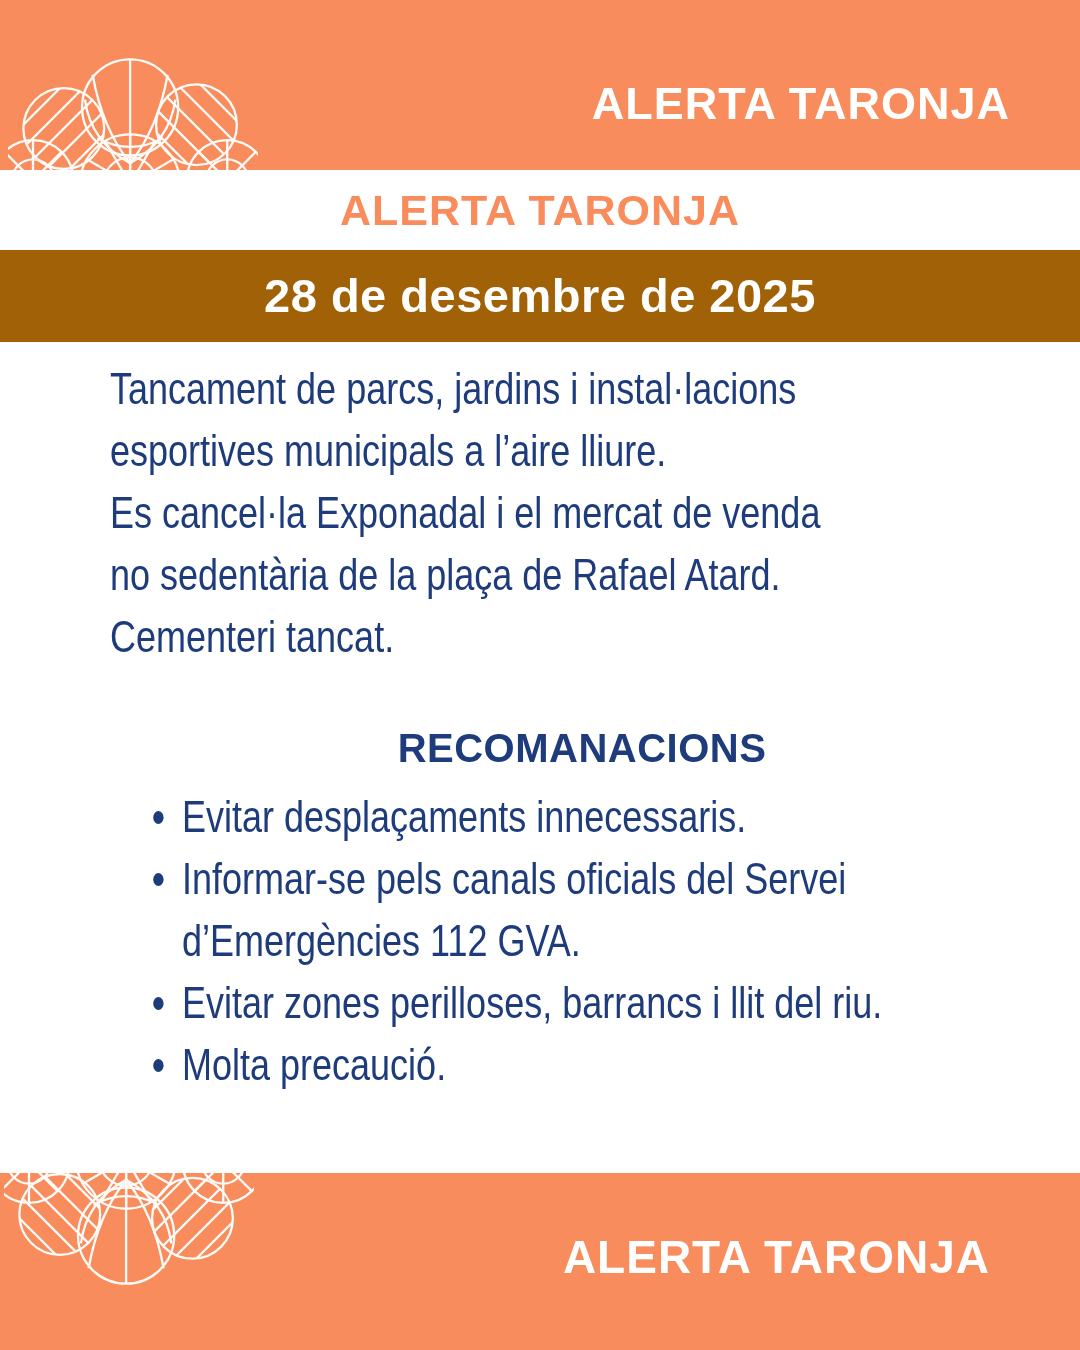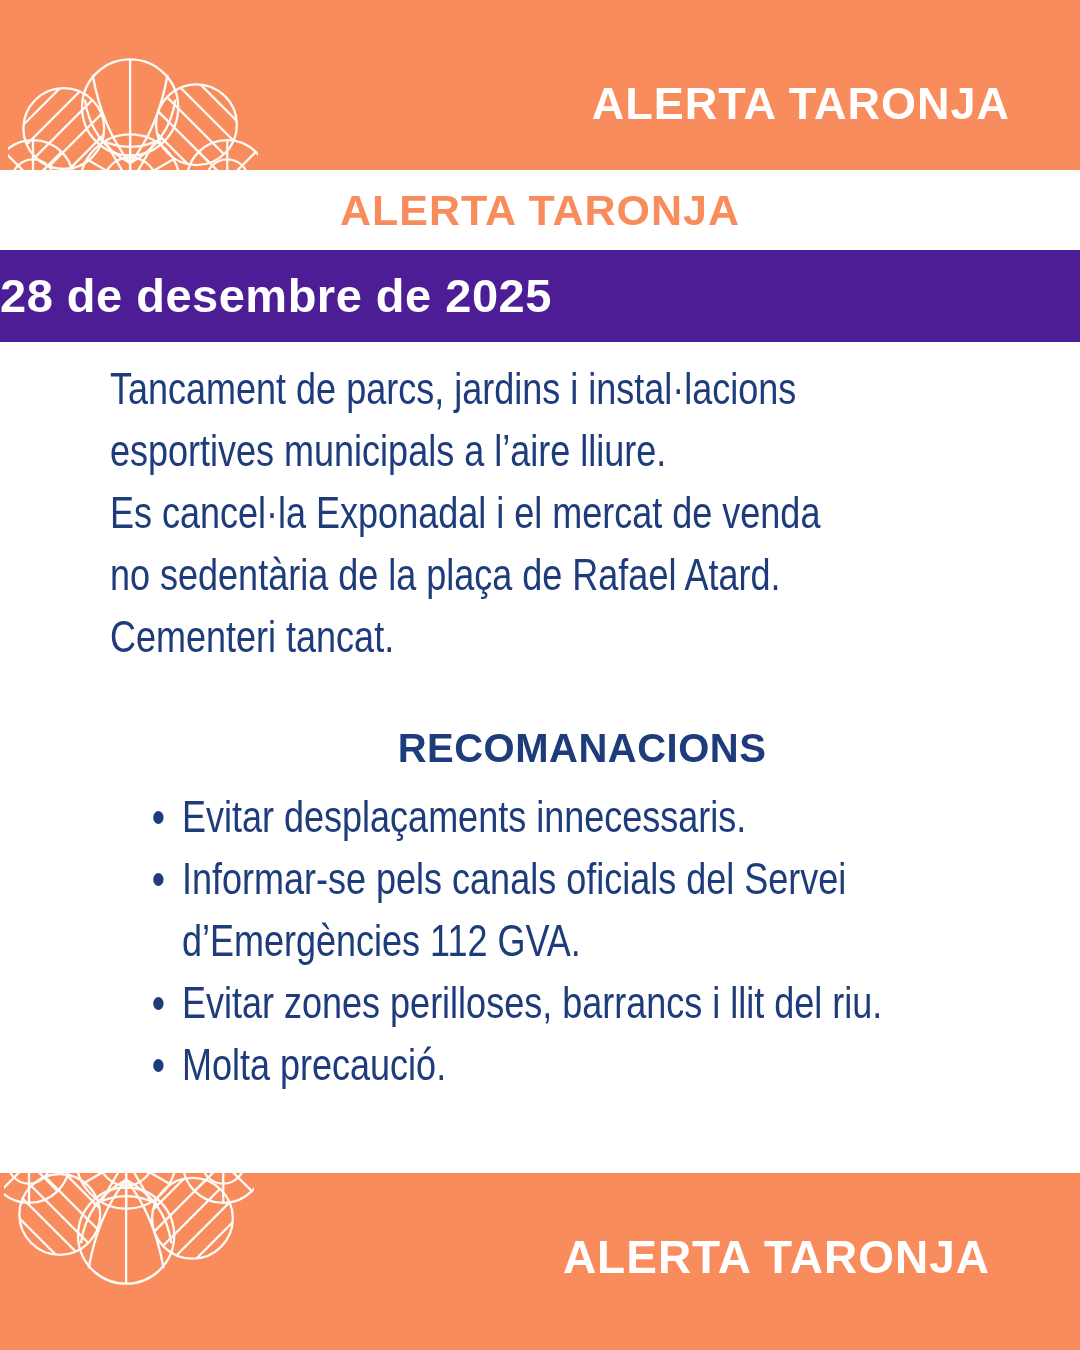--- a/index.html
+++ b/index.html
@@ -34,22 +34,22 @@
     text-align: center;
   }
   .band-title-label {
     color: #F98C5C; font-size: 43px; font-weight: 700;
     letter-spacing: 1px; line-height: 80px;
     white-space: pre;
   }
   .band-date {
     position: absolute; left: 0; top: 250px;
     width: 1080px; height: 92px;
-    background: #4c1d95;
-    text-align: left;
+    background: #a16207;
+    text-align: center;
   }
   .band-date-label {
     color: #ffffff; font-size: 47px; font-weight: 700;
     letter-spacing: 0.5px; line-height: 92px;
     white-space: pre;
   }
   .band-bottom {
     position: absolute; left: 0; top: 1173px;
     width: 1080px; height: 177px;
     background: #F98C5C;

